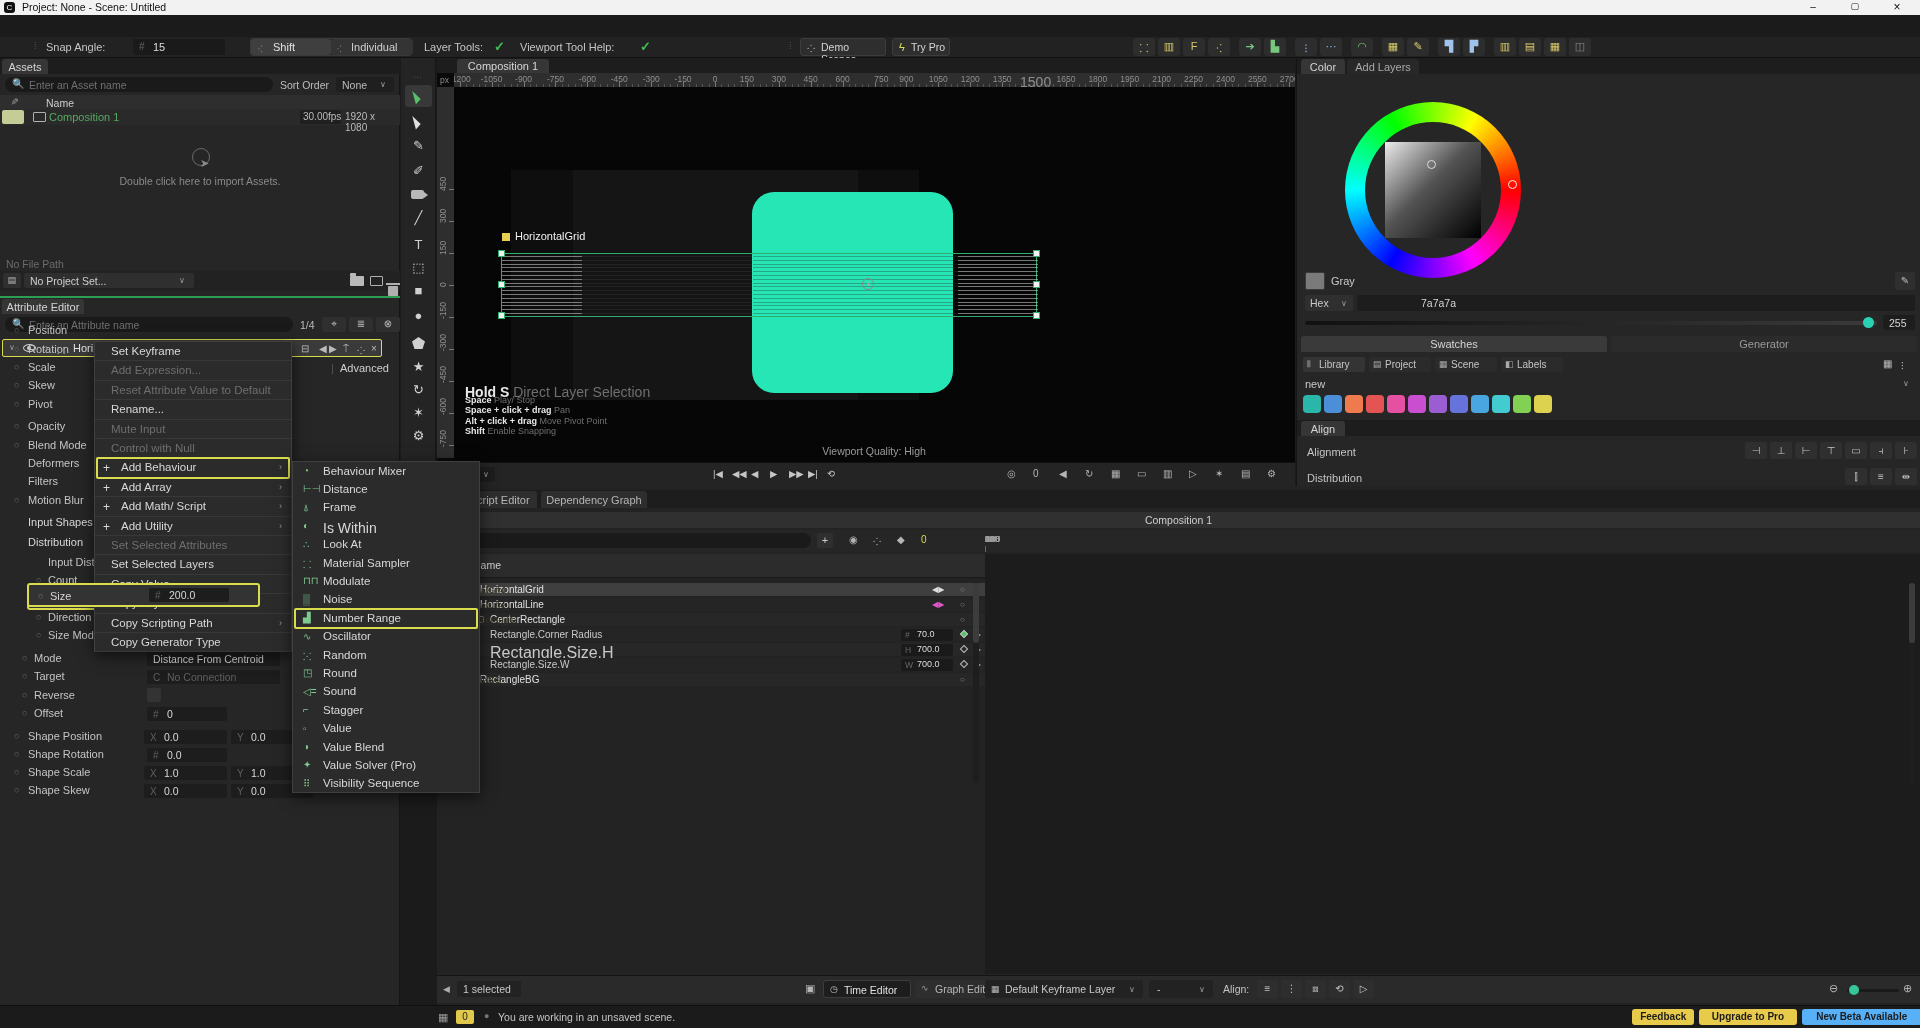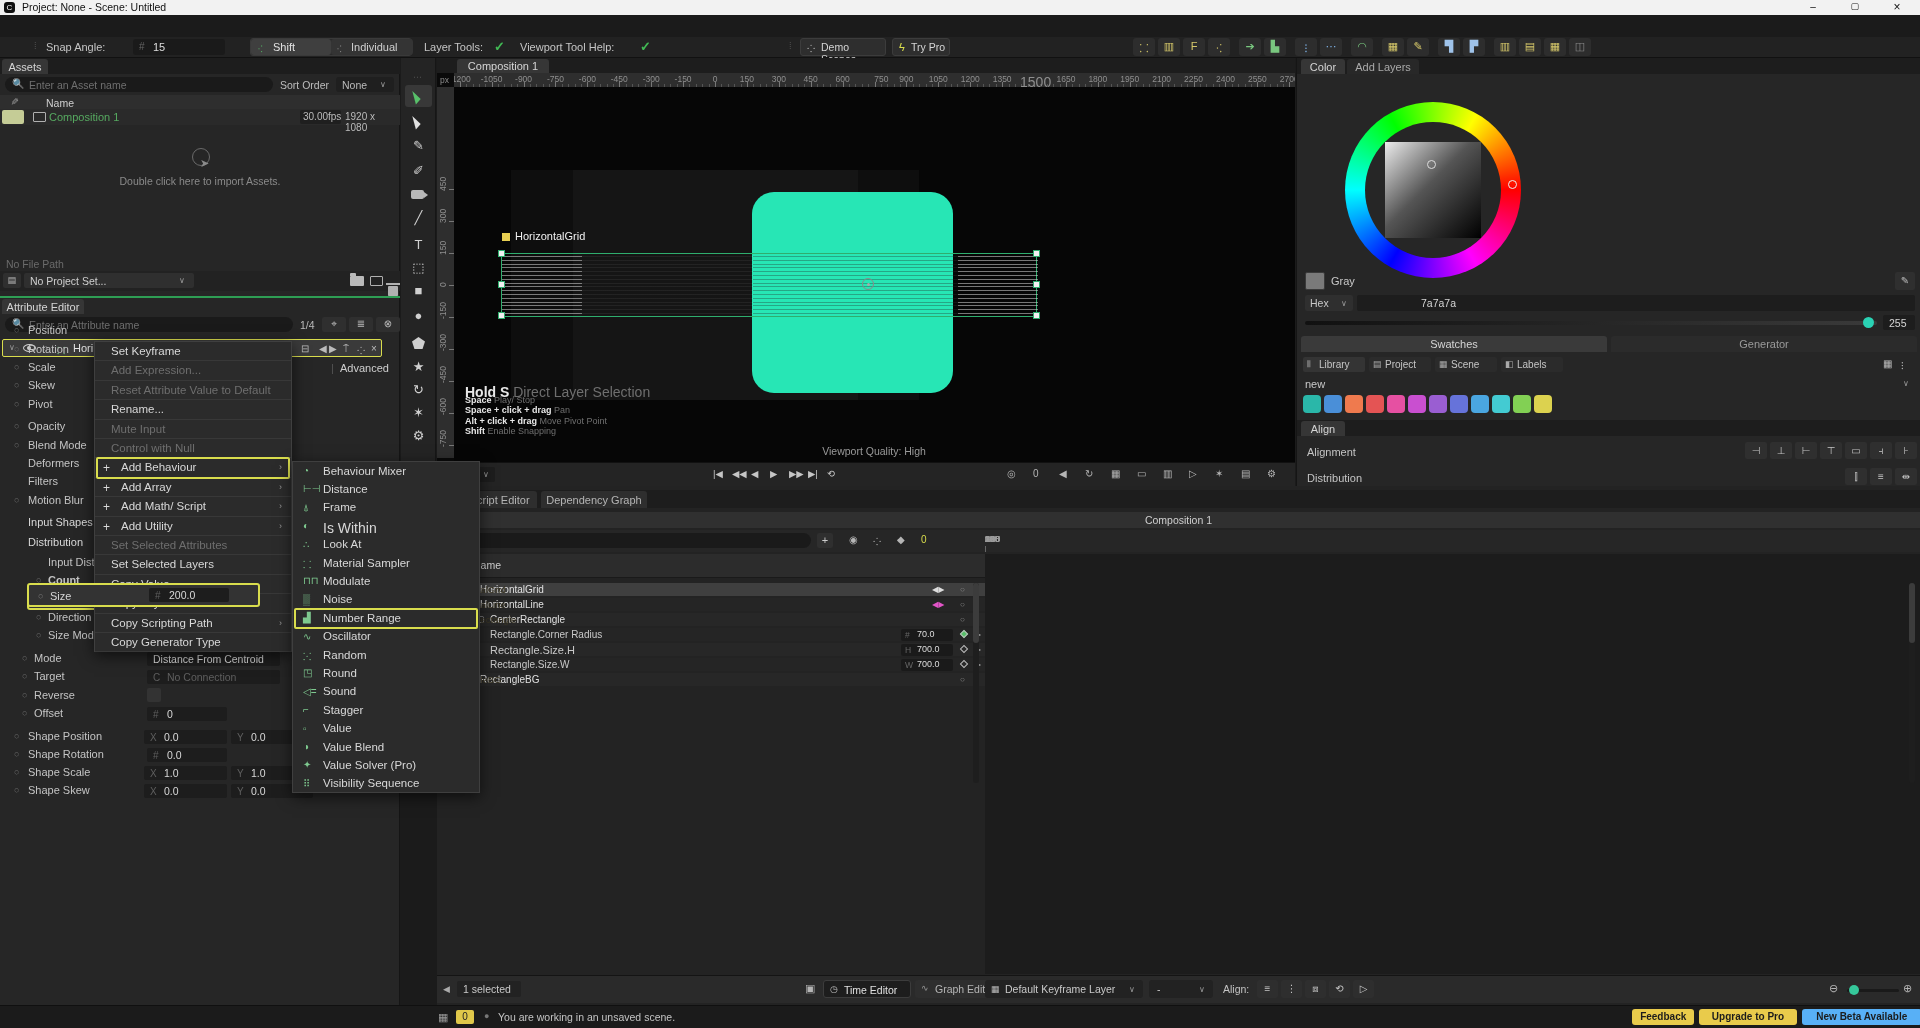--- a/index.html
+++ b/index.html
@@ -228,21 +228,21 @@
         <div class="abs" style="left: 28px; top: 2px; font-size: 11px; color: rgb(216, 216, 216);">Input Shapes</div>
       </div>
       <div class="abs" style="left: 0px; top: 476px; width: 400px; height: 18px;">
         <div class="abs" style="left: 28px; top: 2px; font-size: 11px; color: rgb(216, 216, 216);">Distribution</div>
       </div>
       <div class="abs" style="left: 0px; top: 496px; width: 400px; height: 18px;">
         <div class="abs" style="left: 48px; top: 2px; font-size: 11px; color: rgb(196, 196, 196);">Input Distrib</div>
       </div>
       <div class="abs" style="left: 0px; top: 514px; width: 400px; height: 18px;">
         <div class="abs" style="left: 36px; top: 3px; font-size: 9px; color: rgb(106, 106, 106);">○</div>
-        <div class="abs" style="left: 48px; top: 2px; font-size: 11px; color: rgb(196, 196, 196); font-weight: bold;">Count</div>
+        <div class="abs" style="left: 48px; top: 2px; font-size: 11px; color: rgb(196, 196, 196);">Count</div>
       </div>
       <div class="abs" style="left: 0px; top: 531px; width: 400px; height: 18px;">
         <div class="abs" style="left: 36px; top: 3px; font-size: 9px; color: rgb(106, 106, 106);">○</div>
         <div class="abs" style="left: 48px; top: 2px; font-size: 11px; color: rgb(196, 196, 196);">Size</div>
         <div class="abs" style="left: 27px; top: -3px; width: 233px; height: 24px; border: 2px solid rgb(217, 221, 77); border-radius: 3px; background: rgb(51, 51, 51);"></div>
         <div class="abs" style="left: 36px; top: 3px; font-size: 9px; color: rgb(119, 119, 119);">○</div>
         <div class="abs" style="left: 48px; top: 2px; font-size: 11px; color: rgb(213, 213, 213);">Size</div>
         <div class="abs" style="left: 147px; top: 2px; width: 80px; height: 14px; background: rgb(29, 29, 29); border-radius: 2px;">
           <div class="abs" style="left: 6px; top: 1.5px; font-size: 10px; color: rgb(95, 95, 95);">#</div>
           <div class="abs" style="left: 20px; top: 1px; font-size: 10.5px; color: rgb(216, 216, 216);">200.0</div>
@@ -793,21 +793,21 @@
         </div>
         <div class="abs" style="left: 524px; top: 3px; width: 6px; height: 6px; transform: rotate(45deg); background: rgb(88, 192, 106); border: 1px solid rgb(187, 187, 187);"></div>
         <div class="abs" style="left: 538px; top: 1.5px; font-size: 8px; color: rgb(153, 153, 153);">▶</div>
       </div>
       <div class="abs" style="top: 148px; height: 1px; border-top: 1px dashed rgb(138, 138, 138);"></div>
       <div class="abs" style="top: 145px; width: 6px; height: 6px; transform: rotate(45deg); background: rgb(222, 222, 222);"></div>
       <div class="abs" style="top: 145px; width: 6px; height: 6px; transform: rotate(45deg); background: rgb(222, 222, 222);"></div>
       <div class="abs" style="top: 145px; width: 6px; height: 6px; transform: rotate(45deg); background: rgb(222, 222, 222);"></div>
       <div class="abs" style="top: 145px; width: 6px; height: 6px; transform: rotate(45deg); background: rgb(222, 222, 222);"></div>
       <div class="abs" style="left: 0px; top: 157px; width: 548px; height: 13px; background: rgb(39, 39, 39);">
-        <div class="abs" style="left: 53px; top: 1px; font-size: 11px; color: rgb(201, 201, 201);">Rectangle.Size.H</div>
+        <div class="abs" style="left: 53px; top: 1px; font-size: 16px; color: rgb(201, 201, 201);">Rectangle.Size.H</div>
         <div class="abs" style="left: 464px; top: 0.5px; width: 52px; height: 12px; background: rgb(26, 26, 26); border-radius: 2px;">
           <div class="abs" style="left: 4px; top: 1px; font-size: 8.5px; color: rgb(102, 102, 102);">H</div>
           <div class="abs" style="left: 16px; top: 0.5px; font-size: 9px; color: rgb(221, 221, 221);">700.0</div>
         </div>
         <div class="abs" style="left: 524px; top: 3px; width: 6px; height: 6px; transform: rotate(45deg); background: rgb(42, 42, 42); border: 1px solid rgb(187, 187, 187);"></div>
         <div class="abs" style="left: 538px; top: 1.5px; font-size: 8px; color: rgb(153, 153, 153);">▶</div>
       </div>
       <div class="abs" style="top: 163px; height: 1px; border-top: 1px dashed rgb(138, 138, 138);"></div>
       <div class="abs" style="top: 160px; width: 6px; height: 6px; transform: rotate(45deg); background: rgb(222, 222, 222);"></div>
       <div class="abs" style="top: 160px; width: 6px; height: 6px; transform: rotate(45deg); background: rgb(222, 222, 222);"></div>

